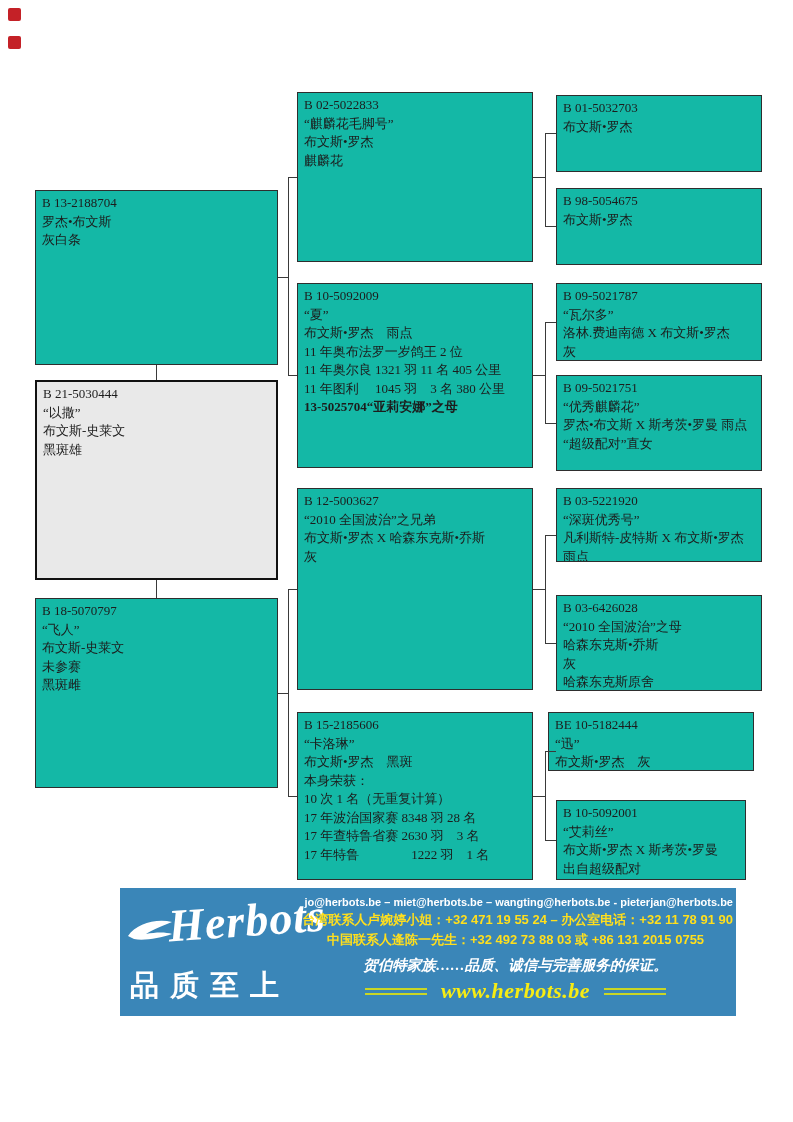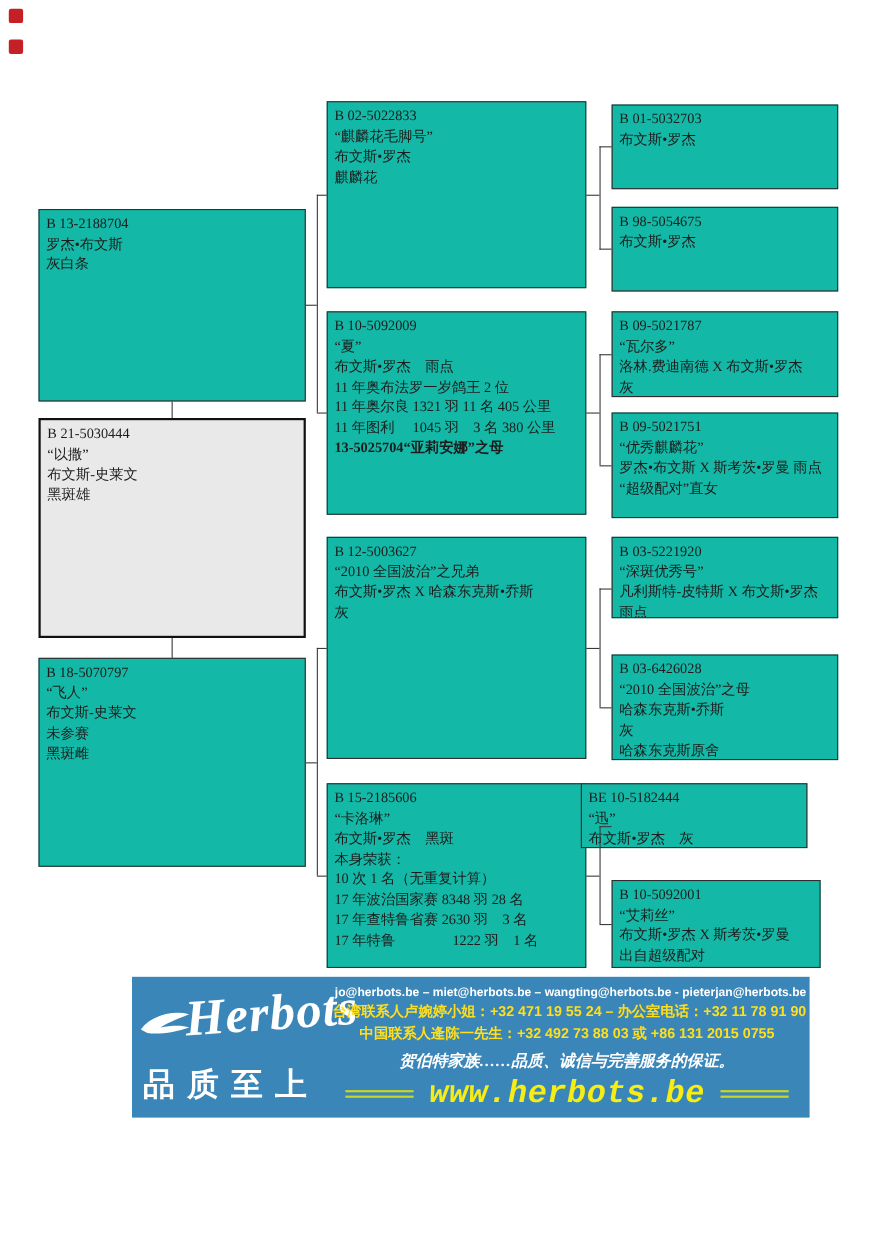--- a/index.html
+++ b/index.html
@@ -26,22 +26,22 @@
   #banner-right{position:absolute;left:178px;top:7px;right:3px;text-align:right;
                 font-family:"Liberation Sans","DejaVu Sans",sans-serif;}
   .b-emails{color:#ffffff;font-weight:bold;font-size:11px;line-height:15px;}
   .b-contact{color:var(--banner_yellow,#ffdf1d);font-weight:bold;font-size:13px;line-height:20px;}
   .b-contact.center{text-align:center;}
   .b-slogan{color:#ffffff;font-style:italic;font-weight:bold;font-size:14.5px;line-height:22px;
             text-align:center;margin-top:4px;font-family:"Liberation Serif","DejaVu Serif",serif;}
   .b-urlrow{display:flex;align-items:center;justify-content:center;gap:14px;margin-top:2px;}
   .b-rule{width:62px;height:7px;border-top:2px solid var(--rule_green,#c9d626);
           border-bottom:2px solid var(--rule_green,#c9d626);box-sizing:border-box;}
-  .b-url{color:var(--url_yellow,#f7ec13);font-weight:bold;font-style:italic;font-size:29px;
-         font-family:Liberation Mono, monospace;letter-spacing:0.5px;}
+  .b-url{color:var(--url_yellow,#f7ec13);font-weight:bold;font-style:italic;font-size:22px;
+         font-family:Liberation Serif, serif;letter-spacing:0.5px;}
 </style>
 </head>
 <body>
 
 <div id="page">
 
   <div class="red-mark" style="top:8px;"></div>
   <div class="red-mark" style="top:36px;"></div>
 
   <div class="box" style="left:35px;top:190px;width:243px;height:175px;">
@@ -121,21 +121,21 @@
       <div class="line">凡利斯特-皮特斯 X 布文斯•罗杰</div>
       <div class="line">雨点</div>
     </div>
   <div class="box" style="left:556px;top:595px;width:206px;height:96px;">
       <div class="line">B 03-6426028</div>
       <div class="line">“2010 全国波治”之母</div>
       <div class="line">哈森东克斯•乔斯</div>
       <div class="line">灰</div>
       <div class="line">哈森东克斯原舍</div>
     </div>
-  <div class="box" style="left:528px;top:712px;width:206px;height:59px;">
+  <div class="box" style="left:548px;top:712px;width:206px;height:59px;">
       <div class="line">BE 10-5182444</div>
       <div class="line">“迅”</div>
       <div class="line">布文斯•罗杰　灰</div>
       <div class="line">波治国家赛 1 名之兄弟直子</div>
     </div>
   <div class="box" style="left:556px;top:800px;width:190px;height:80px;">
       <div class="line">B 10-5092001</div>
       <div class="line">“艾莉丝”</div>
       <div class="line">布文斯•罗杰 X 斯考茨•罗曼</div>
       <div class="line">出自超级配对</div>

